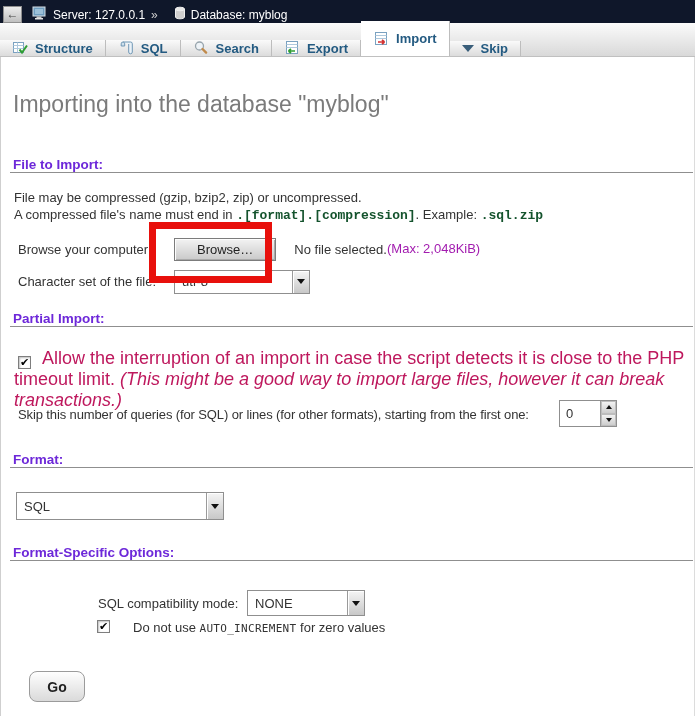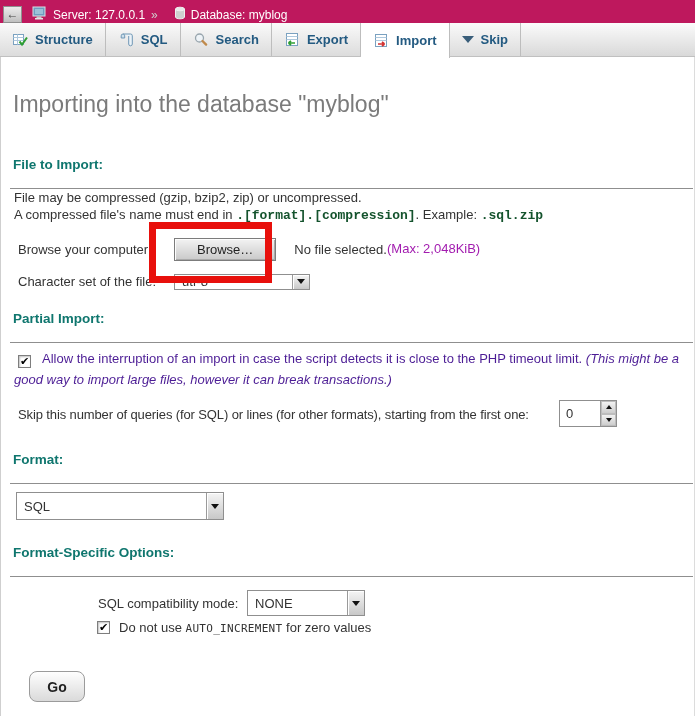--- a/index.html
+++ b/index.html
@@ -2,46 +2,46 @@
 <html><head>
 <meta charset="utf-8">
 <style>
   * { margin:0; padding:0; box-sizing:border-box; }
   html,body { background:#fff; }
   body { font-family:"Liberation Sans","DejaVu Sans",sans-serif; color:#333; }
   .page { position:relative; width:695px; height:716px; background:#fff; overflow:hidden; }
 
   
   .topbar { position:absolute; left:0; top:0; width:695px; height:29px;
-            background:#be185d; display:flex; align-items:center; color:#fff; font-size:12px; }
+            background:#0f172a; display:flex; align-items:center; color:#fff; font-size:12px; }
   .back-btn { width:19px; height:17px; margin-left:3px; background:linear-gradient(#ececec,#c0c0c0);
               border:1px solid #8f8f8f; color:#444; text-align:center; line-height:14px; font-size:12px; cursor:default; }
   .back-btn::before { content:"\2190"; }
   .crumb-icon { display:inline-block; margin:0 5px 0 10px; vertical-align:middle; }
   .crumb-link { color:#fff; }
   .crumb-sep { color:#cfcfcf; margin:0 6px; }
 
   
   .tabbar { position:absolute; left:0; top:23px; width:695px; height:34px;
-            background:linear-gradient(#fbfbfb,#d9d9d9); border-bottom:1px solid #c0c0c0; display:flex; }
+            background:linear-gradient(#fbfbfb,#d9d9d9); border-bottom:1px solid #c0c0c0; display:flex;align-items:flex-end; }
   .tab { display:flex; align-items:center; gap:7px; padding:0 12px; border-right:1px solid #bdbdbd;
          font-size:13px; font-weight:bold; color:#235a81; cursor:pointer; background:linear-gradient(#fafafa,#dcdcdc); }
   .tab.active { background:#fff; height:35px; z-index:2; }
   .tab .ticon { display:inline-block; line-height:0; }
   .tri-down { width:0; height:0; border-left:6px solid transparent; border-right:6px solid transparent;
               border-top:7px solid #3a5e7a; display:inline-block; }
 
   
   .edge-left  { position:absolute; left:0; top:57px; bottom:0; width:1px; background:#cfcfcf; }
   .edge-right { position:absolute; right:0; top:57px; bottom:0; width:1px; background:#dcdcdc; }
 
   .page-title { position:absolute; left:13px; top:91px; font-size:23px; font-weight:normal; color:#7b7b7b; }
 
-  .section-heading { position:absolute; left:10px; width:683px; font-size:13.5px; font-weight:bold; color:#0f766e;
-                     padding:0 0 16px 3px; border-bottom:1px solid #8f8f8f; }
+  .section-heading { position:absolute; left:10px; width:683px; font-size:13.5px; font-weight:bold; color:#6d28d9;
+                     padding:0 0 0 3px; border-bottom:1px solid #8f8f8f; }
   .h-file    { top:157px; }
   .h-partial { top:311px; }
   .h-format  { top:452px; }
   .h-fso     { top:545px; }
 
   .file-notes { position:absolute; left:14px; top:189px; font-size:13px; line-height:17px; color:#333; }
   .file-notes b { color:#14532d;font-family:Liberation Mono, monospace; }
 
   .row { position:absolute; display:flex; align-items:center; font-size:13px; color:#333;gap:9px; }
   .row-browse  { left:18px; top:237px; height:24px; }
@@ -49,53 +49,53 @@
   .inline-label { display:inline-block; width:147px; }
 
   .btn-3d { height:23px; padding:2px 22px; font-size:13px; color:#222;
             background:linear-gradient(#f3f3f3,#c9c9c9); border:1px solid #7c7c7c;
             box-shadow:inset 1px 1px 0 #fdfdfd, inset -1px -1px 0 #a9a9a9; cursor:pointer;
             font-family:"Liberation Sans","DejaVu Sans",sans-serif; }
   .no-file { margin-left:9px;text-align:center; }
   .max-note { position:absolute; left:387px; top:241px; font-size:13px; color:#a21caf; }
 
   
-  .win-select { display:inline-flex; align-items:center; border:1px solid #8f8f8f; background:#fff; height:16px; }
+  .win-select { display:inline-flex; align-items:center; border:1px solid #8f8f8f; background:#fff; height:24px; }
   .win-select .val { flex:1; padding-left:7px; font-size:13px; color:#333; white-space:nowrap; overflow:hidden; }
   .win-select .dd  { width:17px; align-self:stretch; border-left:1px solid #9a9a9a;
                      background:linear-gradient(#f5f5f5,#c8c8c8); display:flex; align-items:center; justify-content:center;
                      box-shadow:inset 1px 1px 0 #fff; }
   .win-select .dd::after { content:""; width:0; height:0; border-left:4px solid transparent;
                      border-right:4px solid transparent; border-top:5px solid #111; }
   .sel-charset { width:136px; }
   .sel-format  { position:absolute; left:16px; top:492px; width:208px; height:28px; }
   .sel-compat  { position:absolute; left:247px; top:590px; width:118px; height:26px; }
 
   
   .win-check { display:inline-block; width:13px; height:13px; background:#fff; border:1px solid #7e7e7e;
                box-shadow:inset 1px 1px 2px rgba(0,0,0,.25); font-size:11px; line-height:11px; text-align:center;
                color:#000; flex:none; vertical-align:-2px; }
   .win-check.checked::before { content:"\2714"; font-weight:bold; }
 
-  .allow-block { position:absolute; left:14px; top:348px; width:678px; font-size:13px; line-height:21px; color:#4c1d95; }
+  .allow-block { position:absolute; left:14px; top:348px; width:678px; font-size:18px; line-height:21px; color:#be185d; }
   .allow-block .win-check { margin:0 11px 0 4px; }
   .allow-italic { font-style:italic; }
 
   .skip-label { position:absolute; left:18px; top:407px; font-size:13px; letter-spacing:-0.12px; white-space:nowrap; }
   .spinner { position:absolute; left:559px; top:400px; width:58px; height:27px; border:1px solid #8f8f8f;
              background:#fff; display:flex; }
   .spinner .spin-val { flex:1; padding:5px 0 0 6px; font-size:13px; color:#333; }
   .spinner .spin-btns { width:16px; display:flex; flex-direction:column; border-left:1px solid #9a9a9a; }
   .spin-btn { flex:1; background:linear-gradient(#f2f2f2,#cdcdcd); border:1px solid #bdbdbd;
               display:flex; align-items:center; justify-content:center; }
   .spin-btn.up::after   { content:""; border-left:3px solid transparent; border-right:3px solid transparent; border-bottom:4px solid #111; }
   .spin-btn.down::after { content:""; border-left:3px solid transparent; border-right:3px solid transparent; border-top:4px solid #111; }
 
   .compat-label { position:absolute; left:98px; top:596px; font-size:13px; }
-  .autoinc-row { position:absolute; left:97px; top:620px; display:flex; align-items:center; gap:9px; font-size:13px; }
+  .autoinc-row { position:absolute; left:97px; top:620px; display:flex; align-items:flex-start; gap:23px; font-size:13px; }
   .code { font-family:"DejaVu Sans Mono","Liberation Mono",monospace; font-size:11px; letter-spacing:0.3px; }
 
   .go-btn { position:absolute; left:29px; top:671px; width:56px; height:31px; border-radius:8px;
             border:1px solid #9b9b9b; background:linear-gradient(#fefefe,#dadada);
             font-size:14px; font-weight:bold; color:#1f1f1f; cursor:pointer;
             font-family:"Liberation Sans","DejaVu Sans",sans-serif; }
 
   
   .annotation { position:absolute; left:149px; top:222px; width:123px; height:61px;
                 border:7px solid #e8100c; z-index:40; pointer-events:none; }

